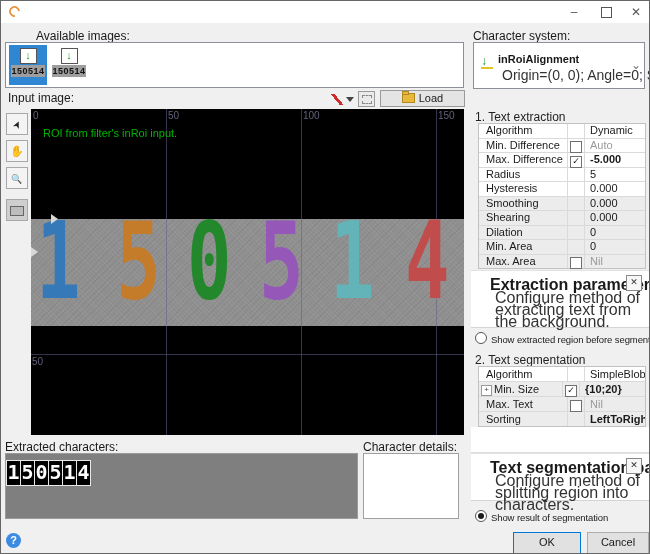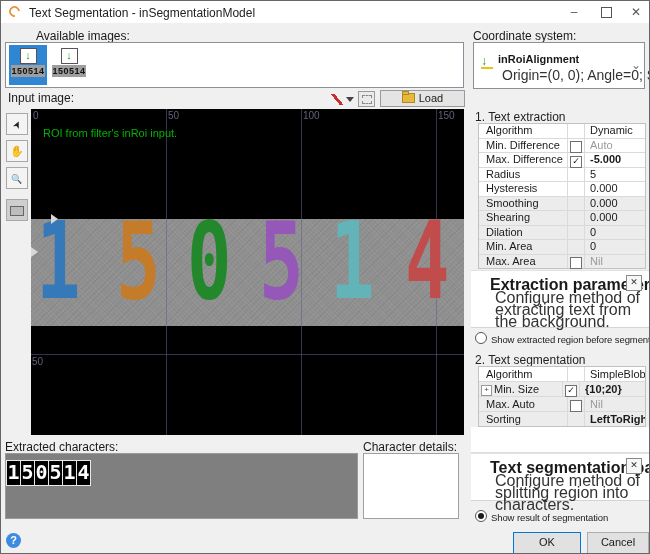--- a/index.html
+++ b/index.html
@@ -105,39 +105,38 @@
   .btn{height:36px;background:#e1e1e1;border:1px solid #adadad;font-size:11px;text-align:center;line-height:18px;}
   .btn.default{border-color:#0078d7;}
 </style>
 </head>
 <body>
 
 <div class="window">
 
   <div class="abs titlebar">
     <span class="abs app-icon"></span>
-    <span class="abs title-text">Text Segmentation - inSegmentationModel</span>
     <span class="abs winbtn" style="left:558px;">–</span>
     <span class="abs winbtn" style="left:590px;"><span class="maxglyph"></span></span>
     <span class="abs winbtn" style="left:620px;">✕</span>
   </div>
 
   <div class="abs lbl" style="left:7px;top:28px;margin-left:28px;">Available images:</div>
   <div class="abs imglist">
     <div class="abs thumb sel" style="left:3px;">
       <span class="t-icon">↓</span>
       <div class="t-img">150514</div>
     </div>
     <div class="abs thumb" style="left:44px;">
       <span class="t-icon">↓</span>
       <div class="t-img">150514</div>
     </div>
   </div>
 
-  <div class="abs lbl" style="left:472px;top:28px;">Coordinate system:</div>
+  <div class="abs lbl" style="left:472px;top:28px;">Character system:</div>
   <div class="abs coordbox">
     <span class="abs coord-icon">↓</span>
     <span class="abs coord-name">inRoiAlignment</span>
     <span class="abs coord-sub">Origin=(0, 0); Angle=0; Scale=1</span>
     <span class="abs coord-chev">⌄</span>
   </div>
 
   <div class="abs lbl" style="left:7px;top:90px;">Input image:</div>
   <span class="abs pen-icon"></span>
   <span class="abs dd-arrow"></span>
@@ -244,21 +243,21 @@
         <div class="tl">Algorithm</div>
         <div class="tc"></div>
         <div class="tv">SimpleBlobs</div>
       </div>
     <div class="trow shade">
         <div class="tl exp"><span class="expbox">+</span><span>Min. Size</span></div>
         <div class="tc"><span class="cb">✓</span></div>
         <div class="tv bold">{10;20}</div>
       </div>
     <div class="trow shade">
-        <div class="tl">Max. Auto</div>
+        <div class="tl">Max. Text</div>
         <div class="tc"><span class="cb"></span></div>
         <div class="tv muted">Nil</div>
       </div>
     <div class="trow shade">
         <div class="tl">Sorting</div>
         <div class="tc"></div>
         <div class="tv bold">LeftToRight</div>
       </div>
   </div>
 

